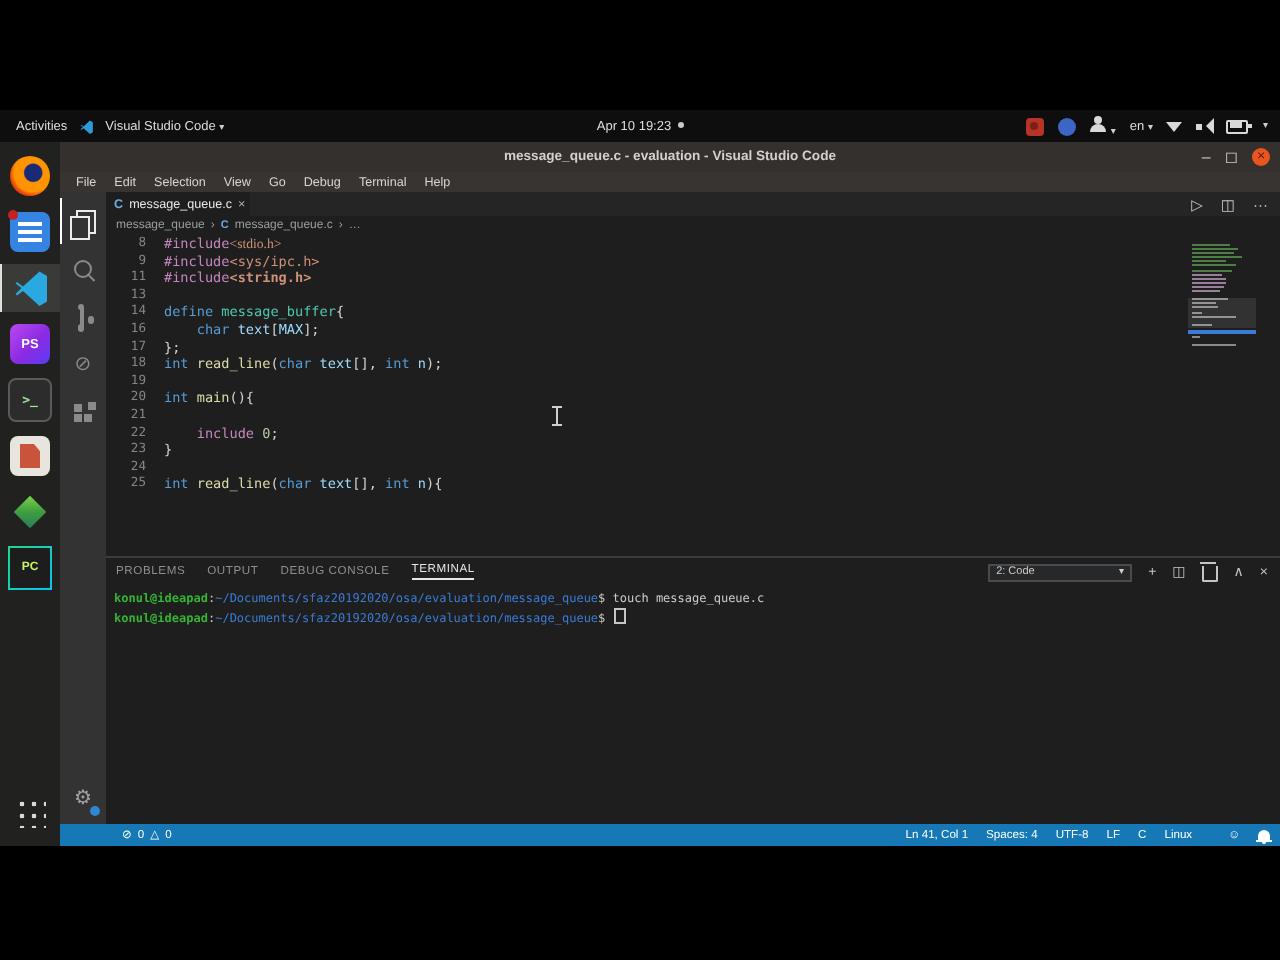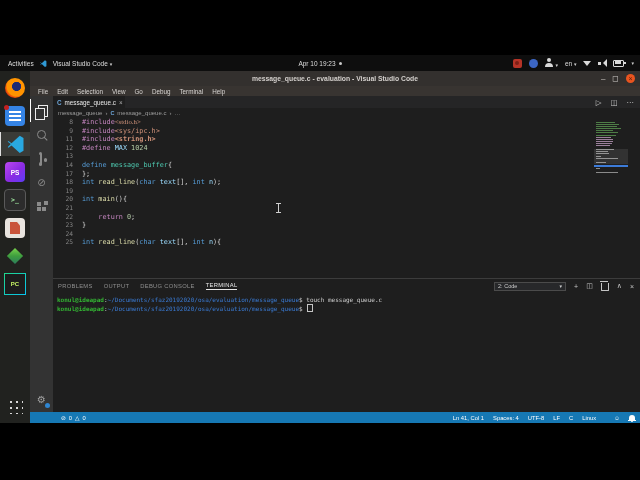--- a/index.html
+++ b/index.html
@@ -250,29 +250,29 @@
     <span>message_queue.c</span>
     <span>›</span>
     <span>…</span>
   </div>
 
   <div id="editor" class="abs mono">
     <div id="code-lines">
         <div class="code-row"><span class="gutter">8</span><span class="code-text"><span style="color: rgb(197, 134, 192);">#include</span><span style="color: rgb(206, 145, 120); font-family: Liberation Serif, serif;">&lt;stdio.h&gt;</span></span></div>
         <div class="code-row"><span class="gutter">9</span><span class="code-text"><span style="color: rgb(197, 134, 192);">#include</span><span style="color: rgb(206, 145, 120);">&lt;sys/ipc.h&gt;</span></span></div>
         <div class="code-row"><span class="gutter">11</span><span class="code-text"><span style="color: rgb(197, 134, 192);">#include</span><span style="color: rgb(206, 145, 120); font-weight: bold;">&lt;string.h&gt;</span></span></div>
-        <div class="code-row"><span class="gutter">12</span><span class="code-text"><span style="color: rgb(197, 134, 192);">#define</span><span style="color: rgb(156, 220, 254);"> MAX</span><span style="color: rgb(181, 206, 168);"> 1024</span></span></div>
         <div class="code-row"><span class="gutter">13</span><span class="code-text"></span></div>
         <div class="code-row"><span class="gutter">14</span><span class="code-text"><span style="color: rgb(86, 156, 214);">define</span><span style="color: rgb(78, 201, 176);"> message_buffer</span><span style="color: rgb(212, 212, 212);">{</span></span></div>
+        <div class="code-row"><span class="gutter">16</span><span class="code-text"><span style="color: rgb(86, 156, 214);">    char</span><span style="color: rgb(156, 220, 254);"> text</span><span style="color: rgb(212, 212, 212);">[</span><span style="color: rgb(156, 220, 254);">MAX</span><span style="color: rgb(212, 212, 212);">];</span></span></div>
         <div class="code-row"><span class="gutter">17</span><span class="code-text"><span style="color: rgb(212, 212, 212);">};</span></span></div>
         <div class="code-row"><span class="gutter">18</span><span class="code-text"><span style="color: rgb(86, 156, 214);">int</span><span style="color: rgb(220, 220, 170);"> read_line</span><span style="color: rgb(212, 212, 212);">(</span><span style="color: rgb(86, 156, 214);">char</span><span style="color: rgb(156, 220, 254);"> text</span><span style="color: rgb(212, 212, 212);">[], </span><span style="color: rgb(86, 156, 214);">int</span><span style="color: rgb(156, 220, 254);"> n</span><span style="color: rgb(212, 212, 212);">);</span></span></div>
         <div class="code-row"><span class="gutter">19</span><span class="code-text"></span></div>
         <div class="code-row"><span class="gutter">20</span><span class="code-text"><span style="color: rgb(86, 156, 214);">int</span><span style="color: rgb(220, 220, 170);"> main</span><span style="color: rgb(212, 212, 212);">(){</span></span></div>
         <div class="code-row"><span class="gutter">21</span><span class="code-text"></span></div>
-        <div class="code-row"><span class="gutter">22</span><span class="code-text"><span style="color: rgb(197, 134, 192);">    return</span><span style="color: rgb(181, 206, 168);"> 0</span><span style="color: rgb(212, 212, 212);">;</span></span></div>
+        <div class="code-row"><span class="gutter">22</span><span class="code-text"><span style="color: rgb(197, 134, 192);">    include</span><span style="color: rgb(181, 206, 168);"> 0</span><span style="color: rgb(212, 212, 212);">;</span></span></div>
         <div class="code-row"><span class="gutter">23</span><span class="code-text"><span style="color: rgb(212, 212, 212);">}</span></span></div>
         <div class="code-row"><span class="gutter">24</span><span class="code-text"></span></div>
         <div class="code-row"><span class="gutter">25</span><span class="code-text"><span style="color: rgb(86, 156, 214);">int</span><span style="color: rgb(220, 220, 170);"> read_line</span><span style="color: rgb(212, 212, 212);">(</span><span style="color: rgb(86, 156, 214);">char</span><span style="color: rgb(156, 220, 254);"> text</span><span style="color: rgb(212, 212, 212);">[], </span><span style="color: rgb(86, 156, 214);">int</span><span style="color: rgb(156, 220, 254);"> n</span><span style="color: rgb(212, 212, 212);">){</span></span></div>
       </div>
     <div id="minimap">
       <div id="mm-stripes">
           <div class="mm-stripe" style="background: rgb(78, 125, 70); width: 19px;"></div>
           <div class="mm-stripe" style="background: rgb(78, 125, 70); width: 23px;"></div>
           <div class="mm-stripe" style="background: rgb(78, 125, 70); width: 21px;"></div>
           <div class="mm-stripe" style="background: rgb(78, 125, 70); width: 25px;"></div>

